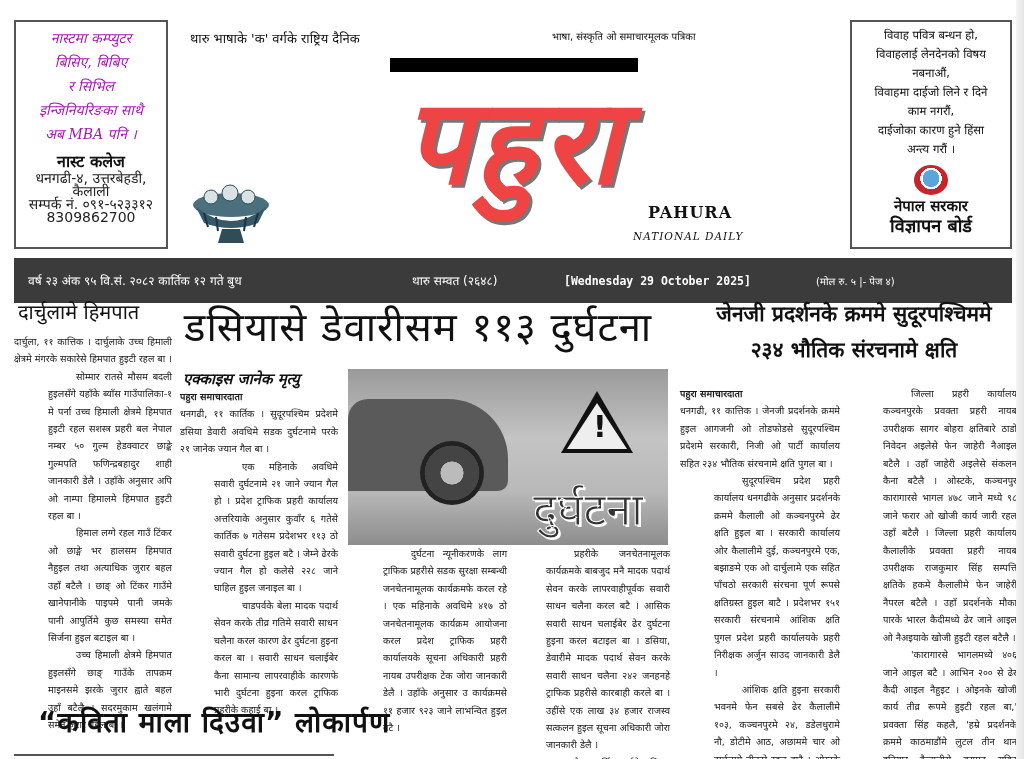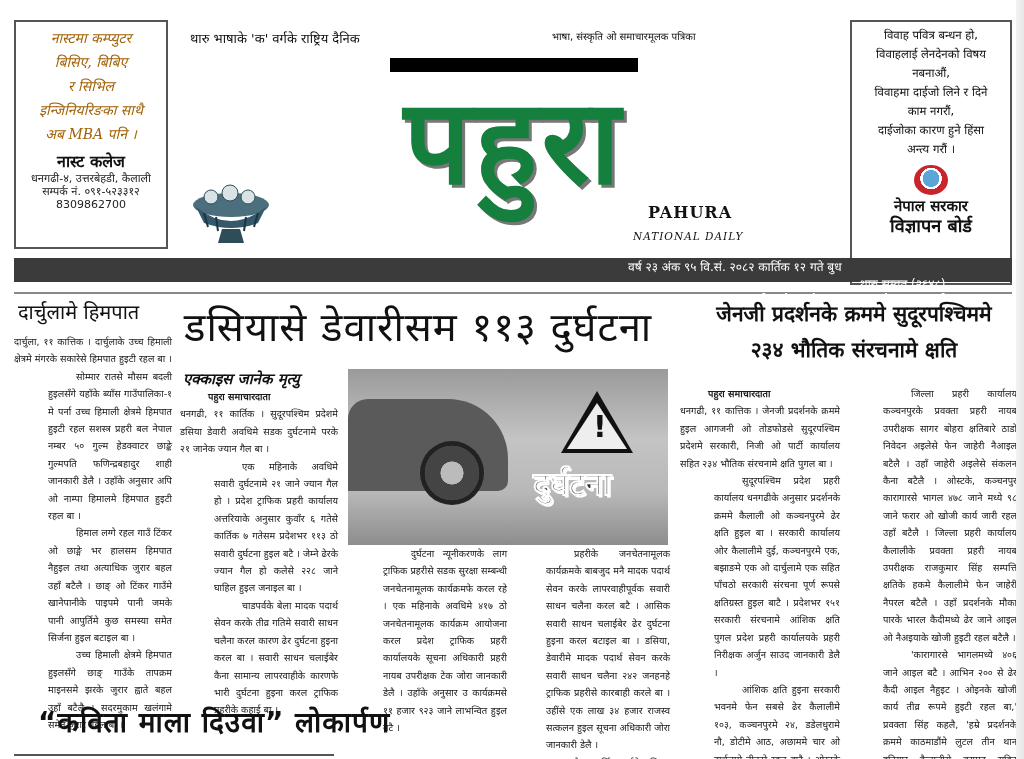--- a/index.html
+++ b/index.html
@@ -2,69 +2,69 @@
 <html><head>
 <meta charset="utf-8">
 <style>
   * { box-sizing: border-box; margin: 0; padding: 0; }
   html, body { width: 1024px; height: 759px; overflow: hidden; background: #ffffff; }
   body { position: relative; font-family: "DejaVu Sans", sans-serif; color: #111; }
   .abs { position: absolute; }
 
   
   .ad-left { left: 14px; top: 20px; width: 154px; height: 229px; border: 2px solid #555; text-align: center; padding: 4px 2px; }
-  .ad-left .ad-italic { font-family: "DejaVu Serif", serif; font-style: italic; font-size: 14px; line-height: 24px; color: #a16207; }
+  .ad-left .ad-italic { font-family: "DejaVu Serif", serif; font-style: italic; font-size: 14px; line-height: 24px; color: #a21caf; }
   .ad-left .ad-college { font-size: 16px; font-weight: bold; margin-top: 6px; line-height: 20px; }
-  .ad-left .ad-small { font-size: 11px; line-height: 13px; color: #222; }
+  .ad-left .ad-small { font-size: 14px; line-height: 13px; color: #222; }
 
   
-  .ad-right { left: 850px; top: 20px; width: 162px; height: 265px; border: 2px solid #555; text-align: center; padding: 4px 2px; }
+  .ad-right { left: 850px; top: 20px; width: 162px; height: 229px; border: 2px solid #555; text-align: center; padding: 4px 2px; }
   .ad-right .ad-text { font-size: 11.5px; line-height: 19px; color: #111; }
   .ad-right .emblem { width: 34px; height: 30px; margin: 6px auto 2px; border-radius: 50%; background: radial-gradient(circle at 50% 45%, #5aa6d8 0 35%, #fff 36% 45%, #c8242b 46% 100%); }
   .ad-right .gov { font-size: 15px; font-weight: bold; line-height: 18px; }
   .ad-right .board { font-size: 18px; font-weight: bold; line-height: 22px; }
 
   
   .tagline-left { left: 190px; top: 29px; font-size: 13px; font-weight: normal; }
   .tagline-right { left: 552px; top: 29px; font-size: 10px; font-weight: normal; text-align: right; }
   .masthead { left: 196px; top: 58px; width: 636px; height: 150px; display: flex; align-items: flex-start; justify-content: center; }
-  .masthead-title { font-size: 118px; font-weight: bold; line-height: 140px; color: #15803d; letter-spacing: 4px;
-    text-shadow: 3px 3px 0 #777, -1px -1px 0 #fff; border-top: 14px solid #000; padding: 0 14px; }
+  .masthead-title { font-size: 118px; font-weight: bold; line-height: 140px; color: #ef4444; letter-spacing: 4px;
+    text-shadow: 3px 3px 0 #777, -1px -1px 0 #fff; border-top: 14px solid #000; padding: 0 14px; font-style: italic; }
   .basket-icon { left: 186px; top: 183px; width: 90px; height: 64px; }
   .pahura-en { left: 648px; top: 203px; font-family: "DejaVu Serif", serif; font-size: 16px; font-weight: bold; letter-spacing: 1px; }
   .national-daily { left: 633px; top: 230px; font-family: "DejaVu Serif", serif; font-style: italic; font-size: 10.5px; letter-spacing: 1px; }
 
   
-  .datebar { left: 14px; top: 258px; width: 998px; height: 24px; background: #3b3b3b; color: #fff; display: flex; align-items: flex-end; font-size: 12px; padding-left: 14px; flex-direction: column; }
+  .datebar { left: 14px; top: 258px; width: 998px; height: 45px; background: #3b3b3b; color: #fff; display: flex; align-items: center; font-size: 12px; padding-left: 14px; }
   .datebar span { white-space: nowrap; }
   .datebar .issue { width: 384px; }
   .datebar .samvat { width: 152px; }
   .datebar .en-date { width: 252px; font-family: "DejaVu Sans Mono", monospace; font-size: 11.5px; font-weight: bold; }
-  .datebar .price { font-size: 14px; }
+  .datebar .price { font-size: 10px; }
 
   
   .col { font-size: 9.5px; line-height: 17.4px; text-align: justify; color: #1a1a1a; }
   .col p { text-indent: 0; }
   .col p.ind { text-indent: 28px; margin-left: 34px; }
-  .byline { font-weight: bold; margin-left: 28px; }
+  .byline { font-weight: bold; }
 
   .h-left { left: 18px; top: 298px; font-size: 20px; font-weight: normal; }
   .col-1 { left: 14px; top: 333px; width: 158px; }
 
   .h-main { left: 184px; top: 296px; font-size: 40px; font-weight: normal; letter-spacing: 1px; line-height: 62px; }
   .h-sub { left: 183px; top: 368px; font-family: "DejaVu Serif", serif; font-style: italic; font-weight: bold; font-size: 15px; }
   .col-2 { left: 180px; top: 388px; width: 158px; }
 
   .photo { left: 348px; top: 369px; width: 320px; height: 176px; background: linear-gradient(180deg, #9a9a9a 0%, #c4c4c4 40%, #b8b8b8 70%, #8d8d8d 100%); overflow: hidden; }
   .car-body { position: absolute; left: 0; top: 30px; width: 160px; height: 92px; background: #5a5a5a; border-radius: 20px 60px 10px 0; }
   .car-wheel { position: absolute; left: 72px; top: 72px; width: 64px; height: 64px; border-radius: 50%; background: radial-gradient(circle, #bbb 0 25%, #444 26% 60%, #222 61% 100%); }
   .warning-icon { position: absolute; left: 213px; top: 22px; width: 0; height: 0; border-left: 36px solid transparent; border-right: 36px solid transparent; border-bottom: 62px solid #111; }
   .warning-inner { position: absolute; left: 219px; top: 34px; width: 0; height: 0; border-left: 30px solid transparent; border-right: 30px solid transparent; border-bottom: 46px solid #eee; }
   .warning-mark { position: absolute; left: 245px; top: 42px; font-size: 30px; font-weight: bold; color: #111; line-height: 32px; }
-  .photo-caption { position: absolute; left: 185px; top: 92px; font-size: 32px; font-weight: bold; color: #333; -webkit-text-stroke: 1px #fff; text-shadow: 2px 2px 0 #fff; }
+  .photo-caption { position: absolute; left: 185px; top: 108px; font-size: 45px; font-weight: normal; color: #333; -webkit-text-stroke: 1px #fff; text-shadow: 2px 2px 0 #fff; }
 
   .col-3 { left: 349px; top: 545px; width: 158px; }
   .col-4 { left: 512px; top: 545px; width: 158px; }
 
   .h-right { left: 684px; top: 296px; width: 340px; font-size: 21px; font-weight: bold; text-align: center; line-height: 36px; }
   .col-5 { left: 680px; top: 385px; width: 160px; }
   .col-6 { left: 849px; top: 385px; width: 168px; }
 
   .h-bottom { left: 38px; top: 702px; font-size: 28px; font-weight: bold; letter-spacing: 1px; }
   .rule-bottom { left: 14px; top: 754px; width: 320px; height: 2px; background: #555; }

